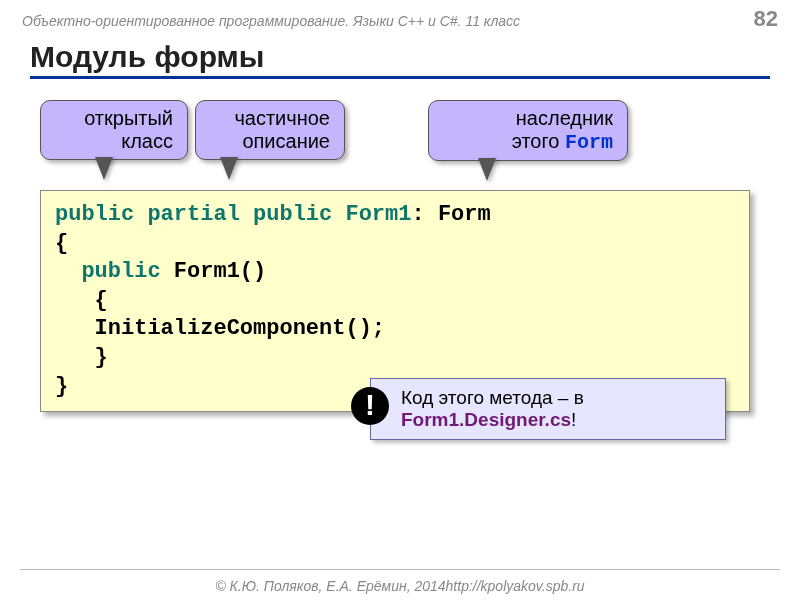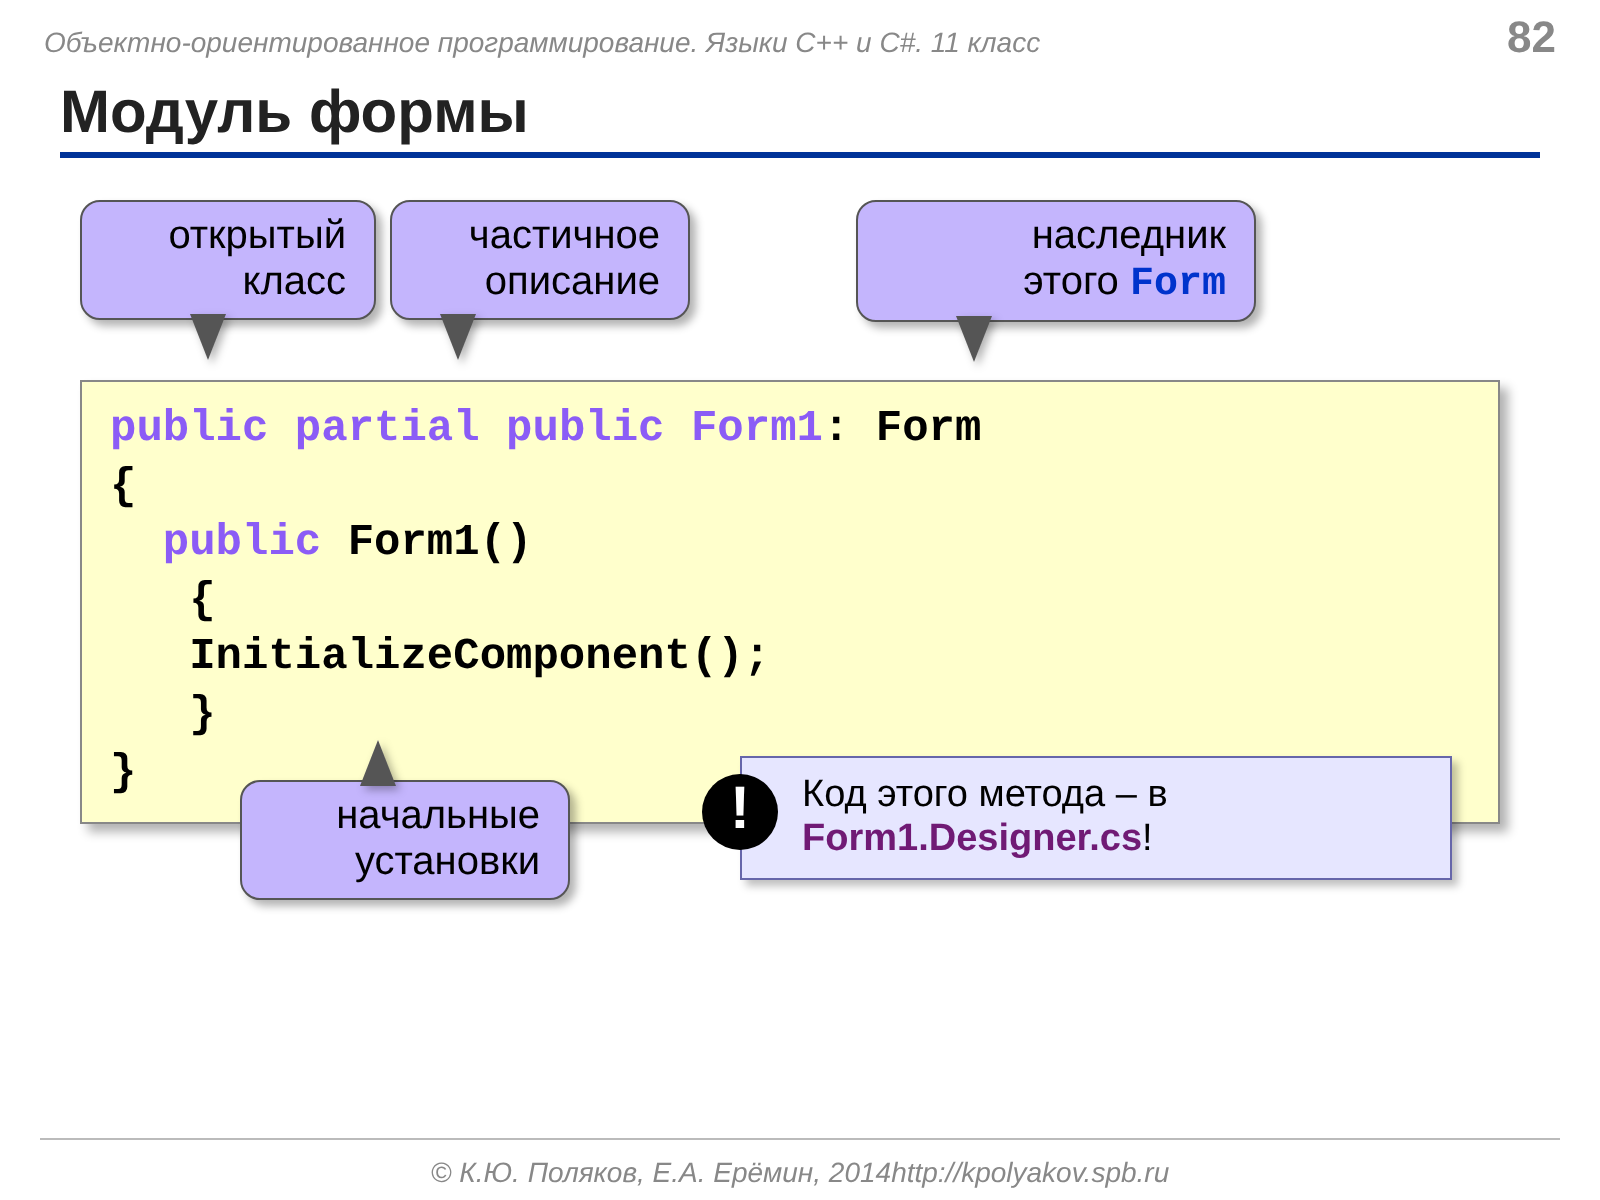--- a/index.html
+++ b/index.html
@@ -98,21 +98,21 @@
     border: 1px solid #888;
     box-shadow: 4px 4px 5px rgba(0,0,0,0.3);
     padding: 10px 14px;
     font-family: "Courier New", monospace;
     font-size: 22px;
     font-weight: bold;
     line-height: 1.3;
     white-space: pre;
     color: #000;
   }
-  .kw-blue { color: #8b5cf6; margin-top: 16px; }
+  .kw-blue { color: #0f766e; margin-top: 16px; }
   .note {
     position: absolute;
     background: #e6e6ff;
     border: 1px solid #6666aa;
     box-shadow: 3px 3px 4px rgba(0,0,0,0.25);
     padding: 8px 14px 8px 30px;
     font-size: 19px;
     color: #000;
   }
   .note .code { font-family: Liberation Sans, sans-serif; font-weight: bold; color: #701a75; }
@@ -180,25 +180,20 @@
   </div>
 
   <div class="codebox"><span class="kw-blue">public</span><span> </span><span class="kw-blue">partial</span><span> </span><span class="kw-blue">public</span><span> </span><span class="kw-blue">Form1</span><span>: Form</span>
 <span>{</span>
 <span>  </span><span class="kw-blue">public</span><span> Form1()</span>
 <span>   {</span>
 <span>   InitializeComponent();</span>
 <span>   }</span>
 <span>}</span></div>
 
-  <div class="callout" style="left:120px; top:390px; width:135px;">
-    <div class="tail tail-up" style="left:60px; top:-21px;"></div>
-    <span>начальные</span><br>
-    <span>установки</span>
-  </div>
 
   <div class="note" style="left:370px; top:378px; width:310px;">
     <div class="bang">!</div>
     <span>Код этого метода – в</span><br>
     <span class="code">Form1.Designer.cs</span><span>!</span>
   </div>
 
   <div class="footer-line"></div>
   <div class="footer">
     <span>© К.Ю. Поляков, Е.А. Ерёмин, 2014</span>

